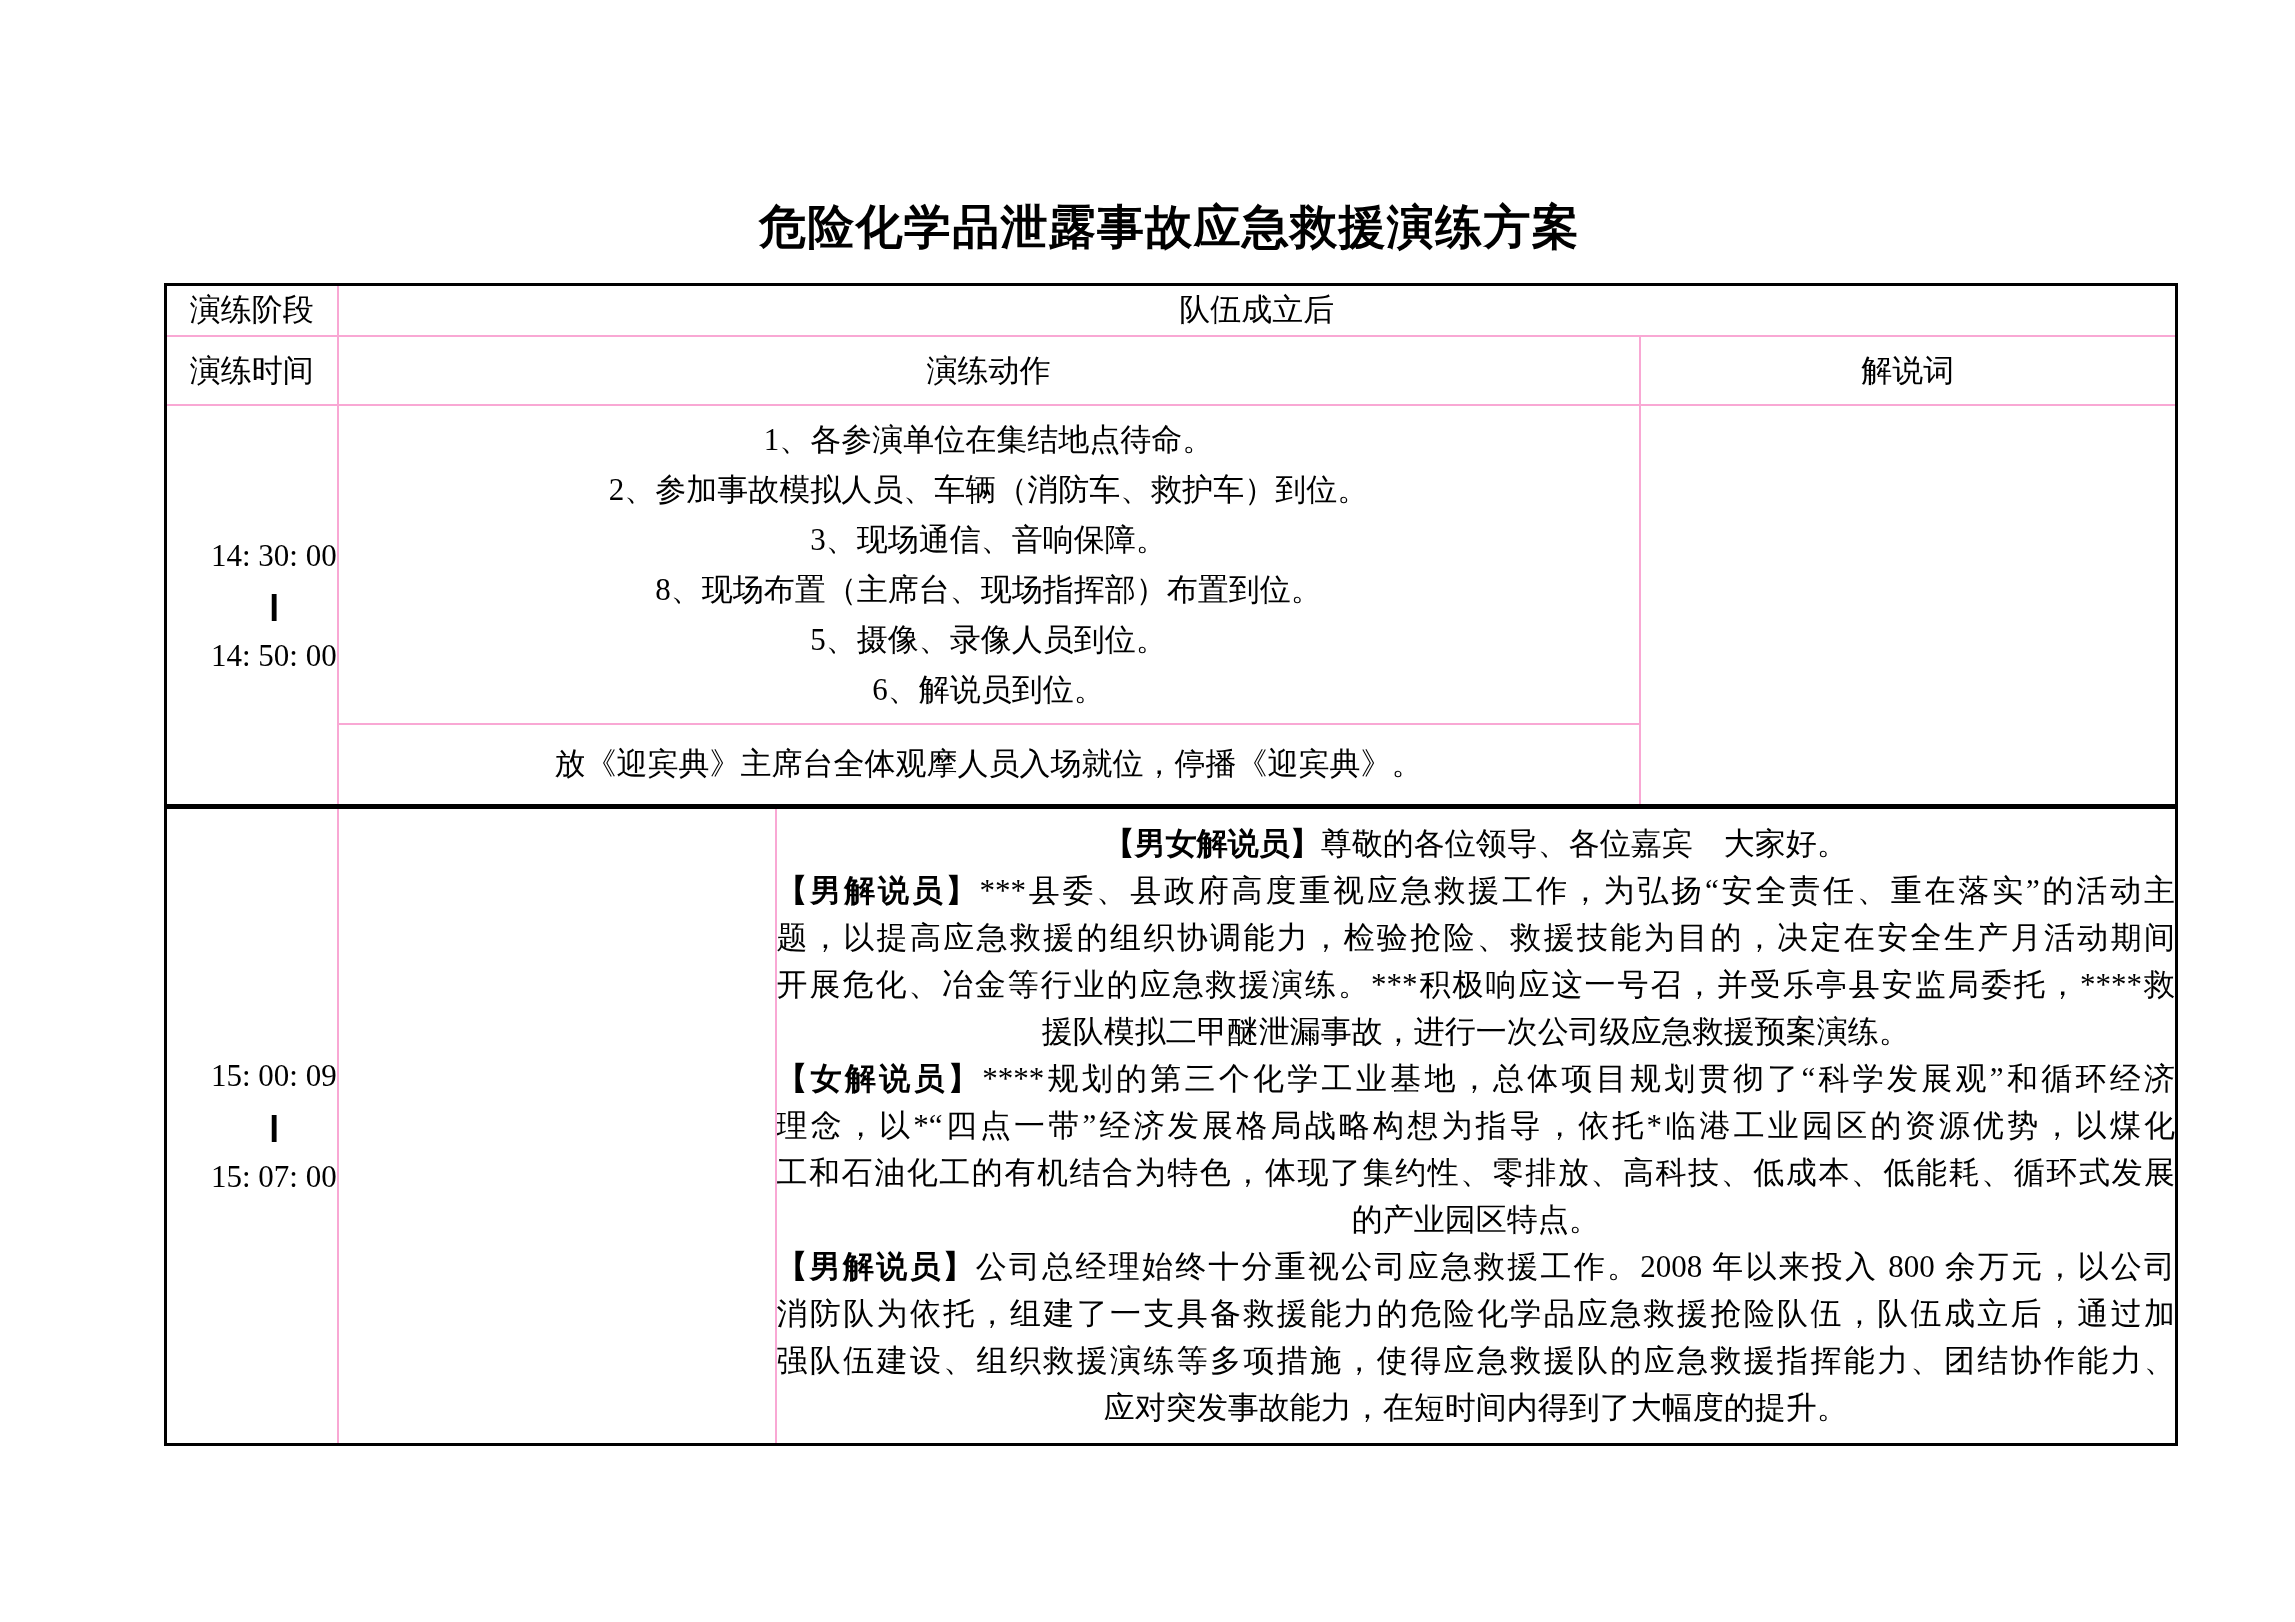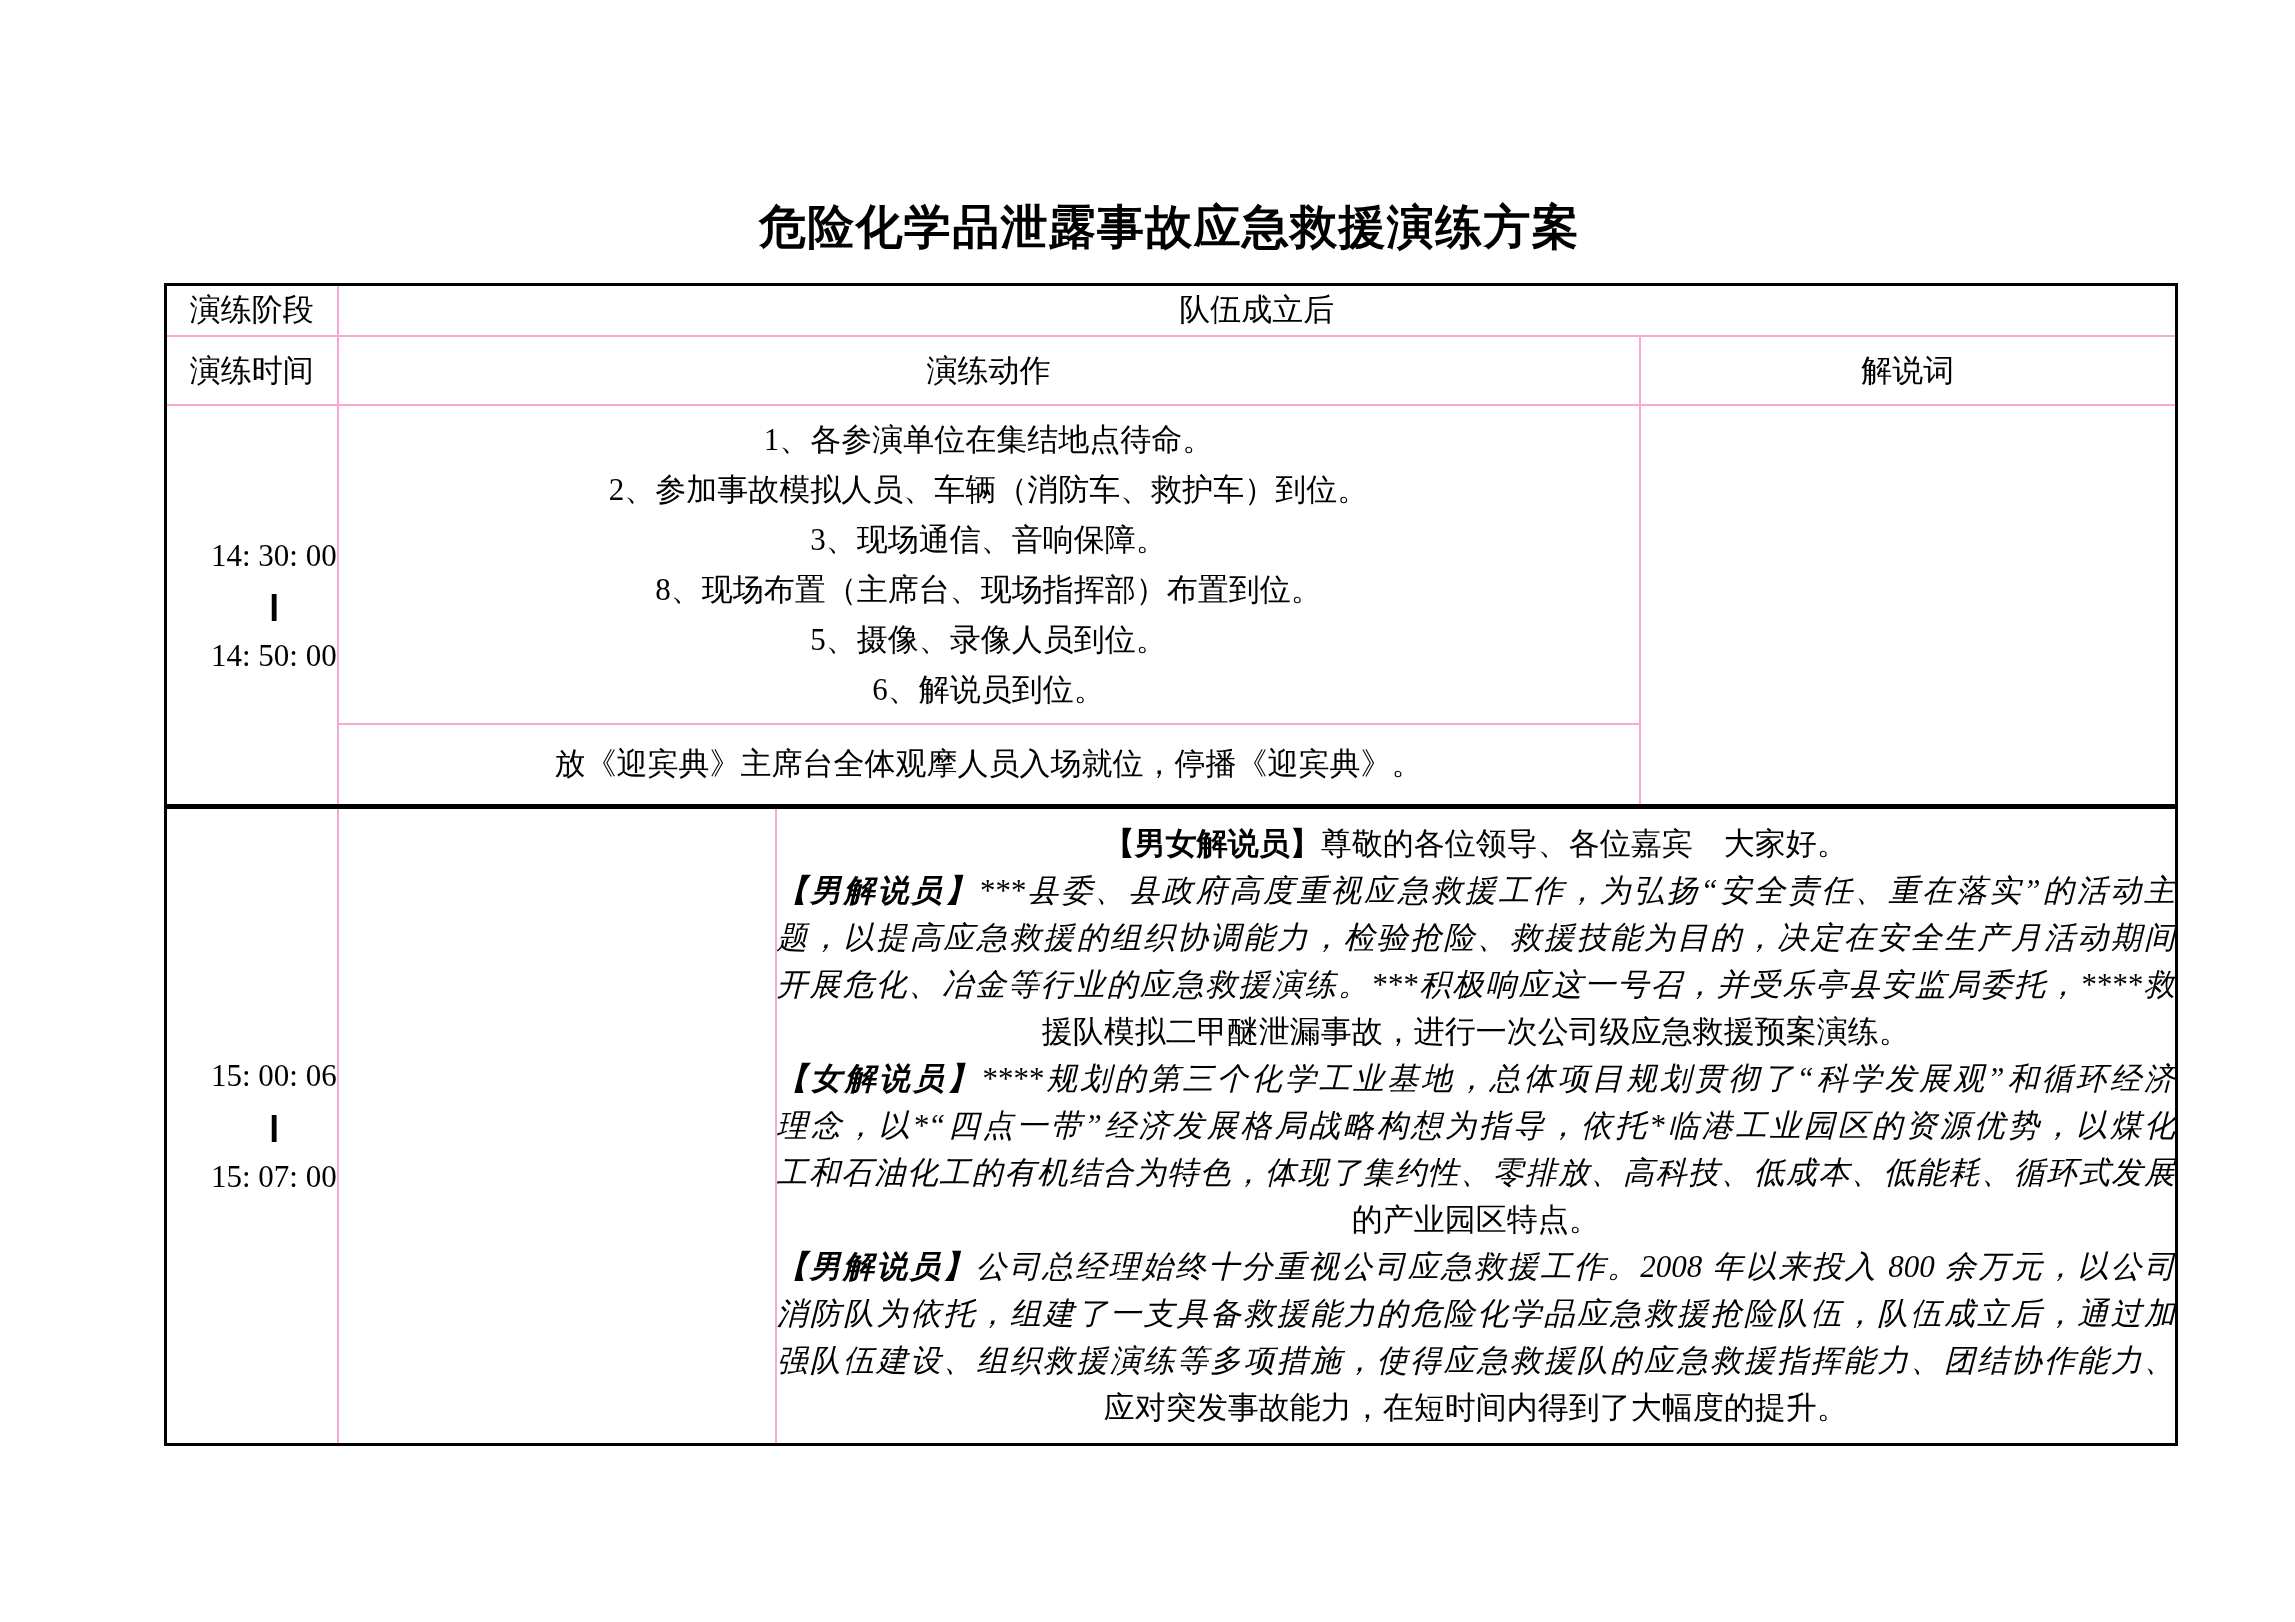--- a/index.html
+++ b/index.html
@@ -76,21 +76,20 @@
   }
   .narr-line {
     line-height: 47px;
     white-space: nowrap;
   }
   .narr-line b { font-weight: bold; }
   .narr-line.stretch {
     white-space: normal;
     text-align: justify;
     text-align-last: justify;
-    font-style: italic;
   }
   .time-stack {
     display: inline-flex;
     flex-direction: column;
     align-items: center;
     gap: 17.7px;
     margin-left: 44px;
   }
   .time-text {
     font-size: 31px;
@@ -151,21 +150,21 @@
       <td rowspan="2"></td>
     </tr>
 
     <tr class="row-subaction">
       <td colspan="2" class="subaction-cell">放《迎宾典》主席台全体观摩人员入场就位，停播《迎宾典》。</td>
     </tr>
 
     <tr class="row-section2">
       <td>
         <span class="time-stack">
-          <span class="time-text">15: 00: 06</span>
+          <span class="time-text">15: 00: 09</span>
           <span class="time-bar">|</span>
           <span class="time-text">15: 07: 00</span>
         </span>
       </td>
       <td></td>
       <td colspan="2" class="narration-cell">
             <div class="narr-line"><b>【男女解说员】</b>尊敬的各位领导、各位嘉宾　大家好。</div>
             <div class="narr-line stretch"><b>【男解说员】</b>***县委、县政府高度重视应急救援工作，为弘扬“安全责任、重在落实”的活动主</div>
             <div class="narr-line stretch">题，以提高应急救援的组织协调能力，检验抢险、救援技能为目的，决定在安全生产月活动期间</div>
             <div class="narr-line stretch">开展危化、冶金等行业的应急救援演练。***积极响应这一号召，并受乐亭县安监局委托，****救</div>

